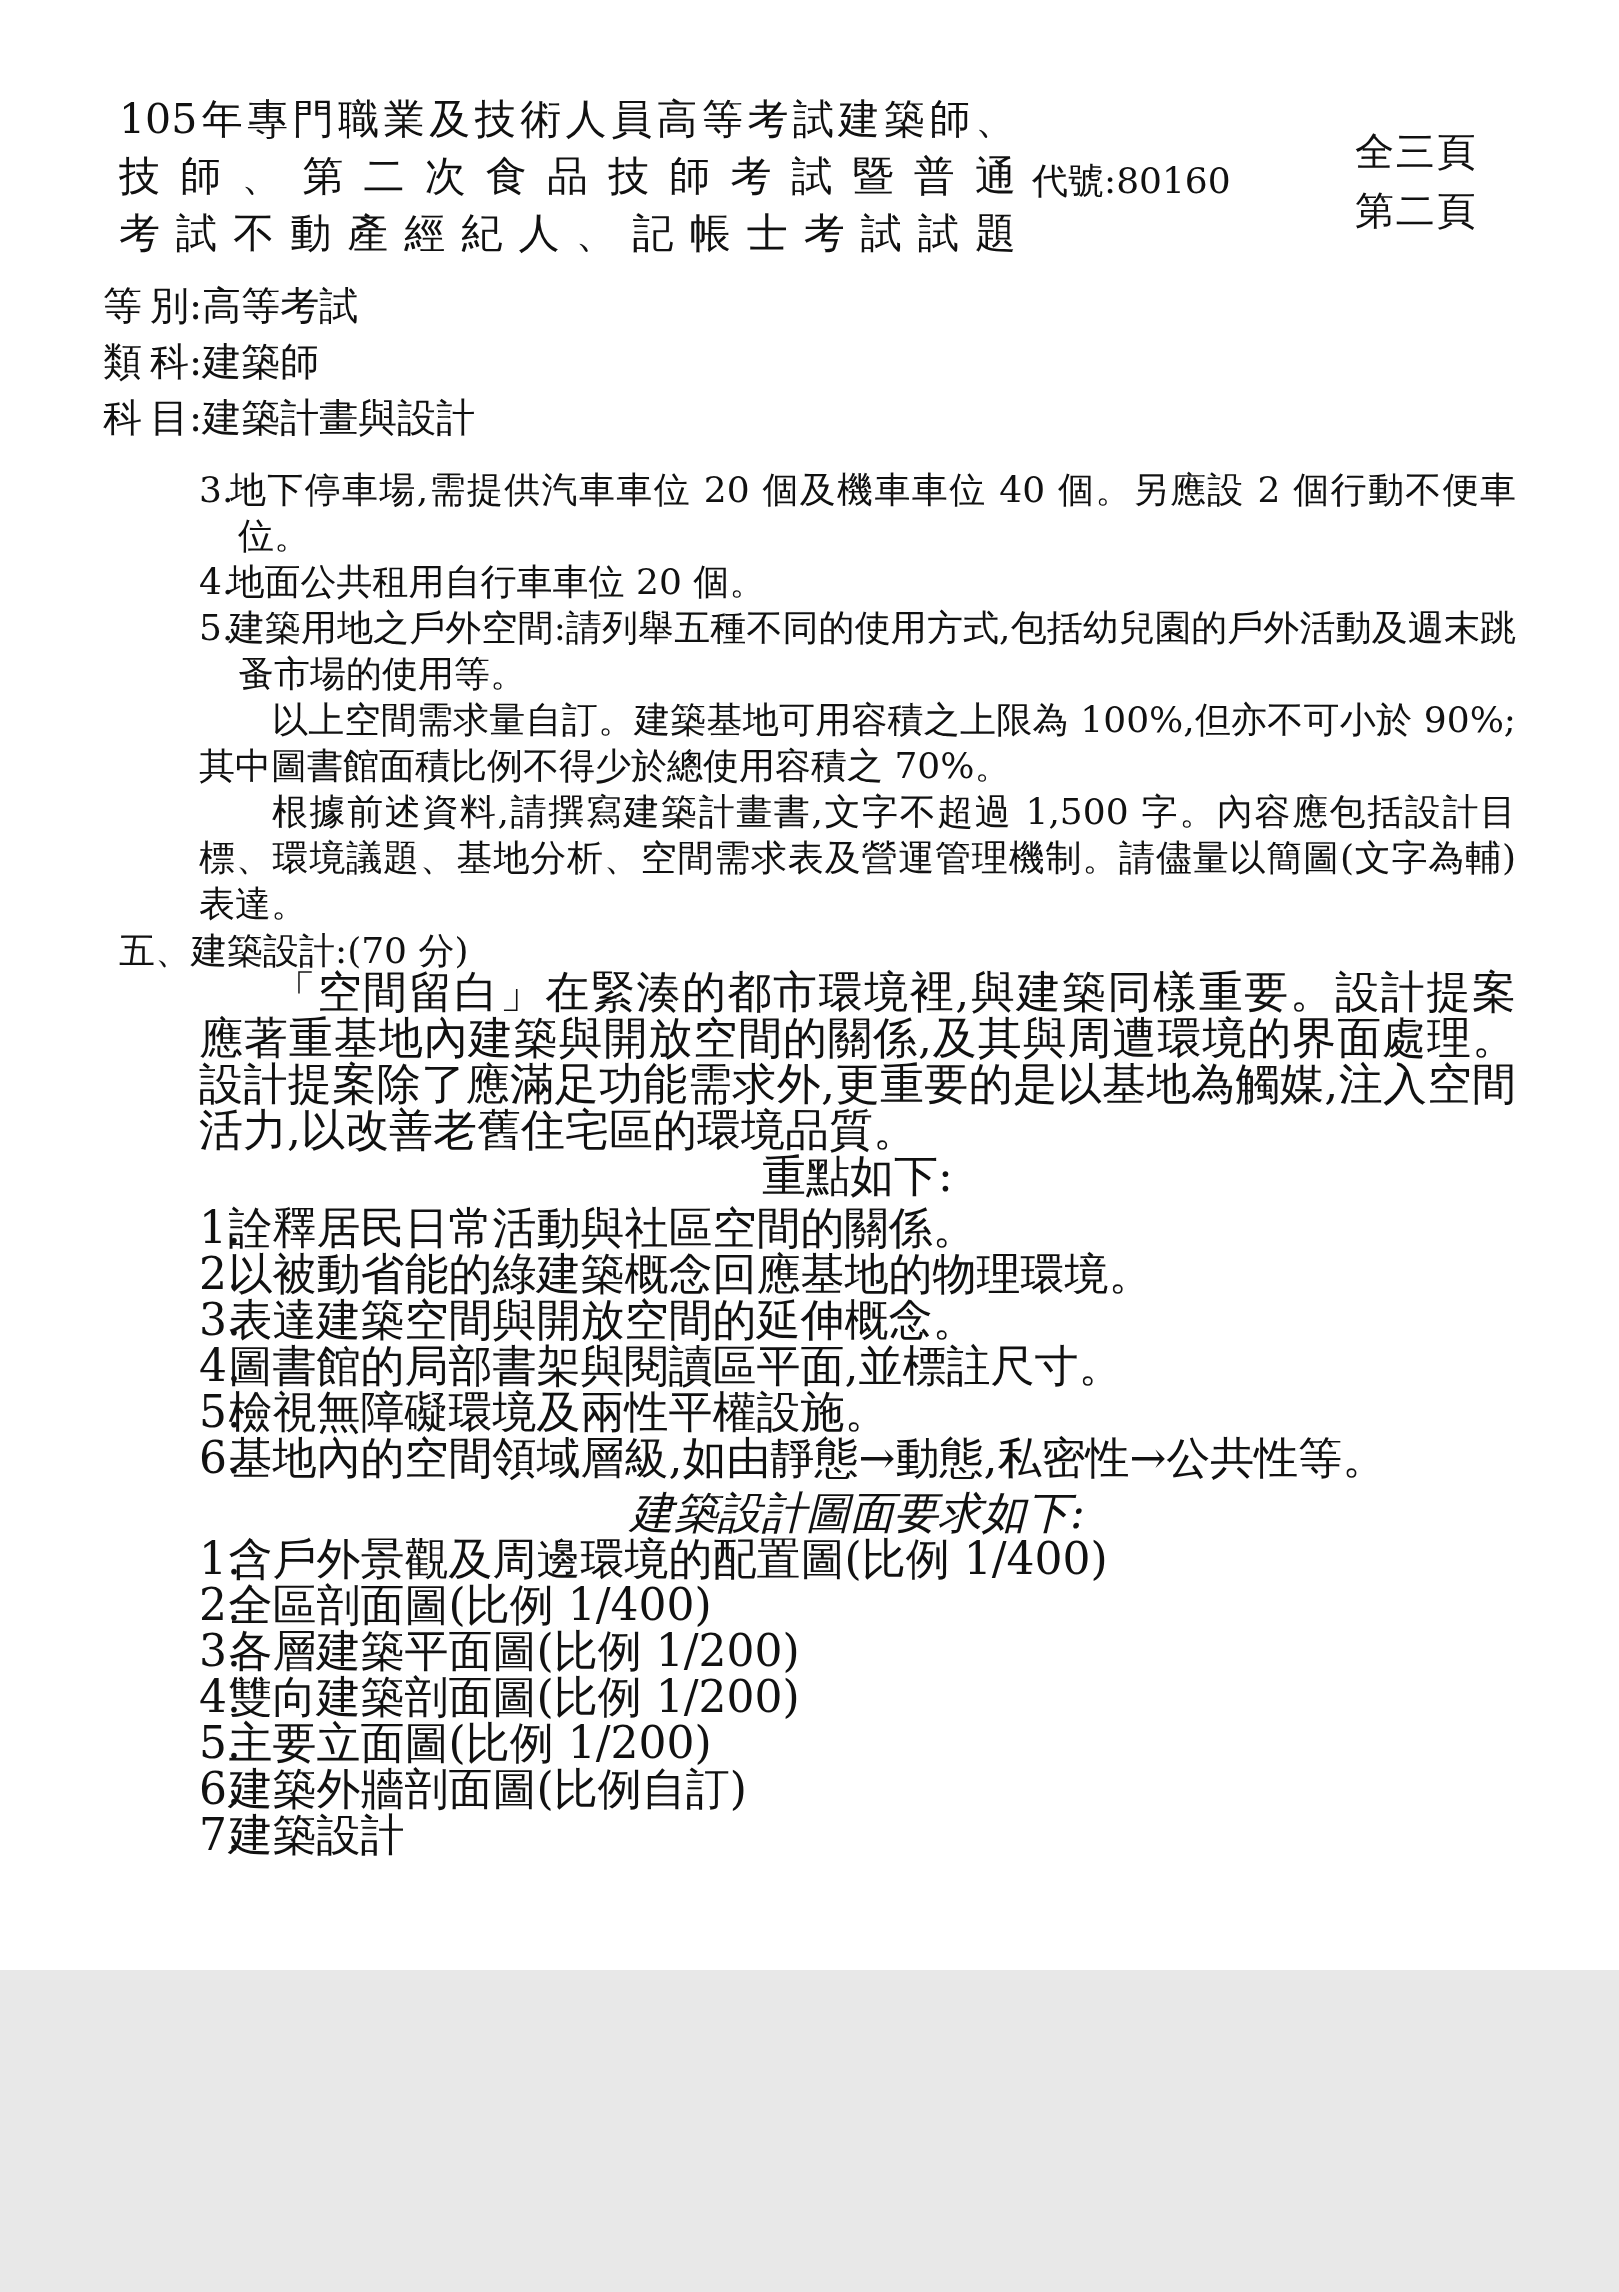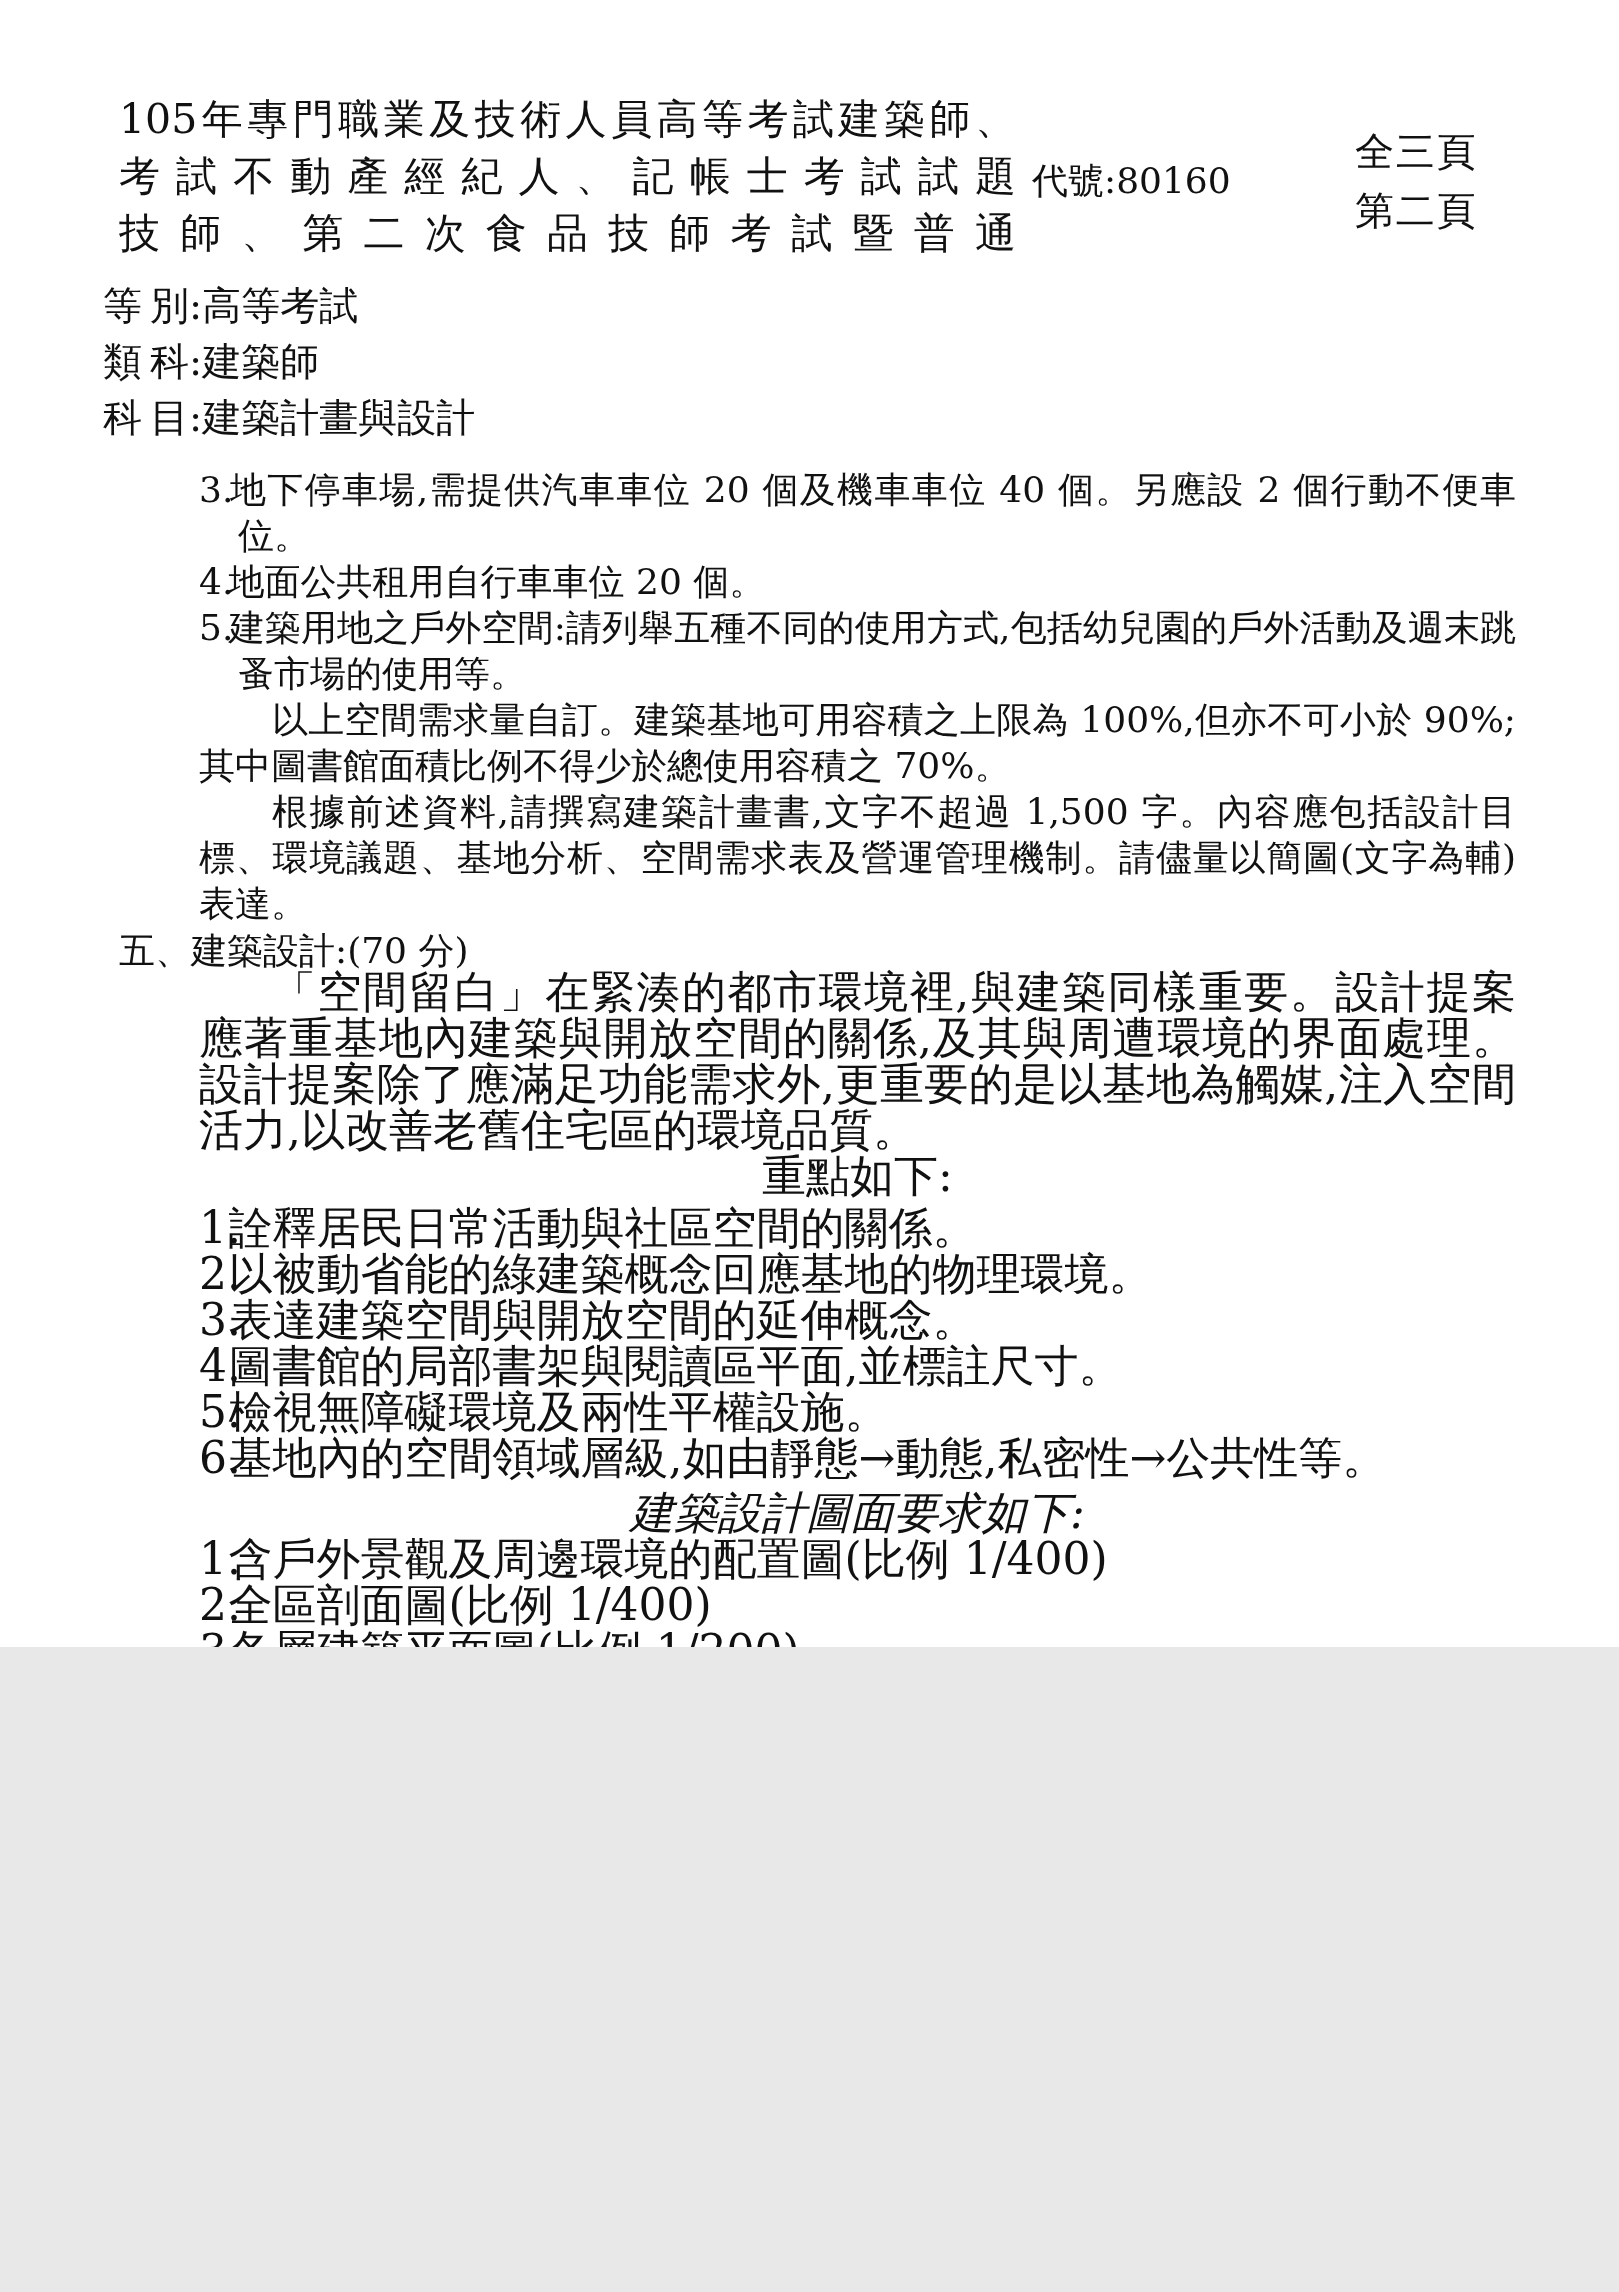--- a/index.html
+++ b/index.html
@@ -1,18 +1,18 @@
 <!DOCTYPE html>
 <html style="font-size:14.3px"><head>
 <meta charset="utf-8">
 <style>
   html,body{margin:0;padding:0;background:#e8e8e8;}
   .page{
     position:relative;
-    width:1619px;height:1647px;
+    width:1619px;height:1970px;
     margin:0 auto;
     background:#ffffff;
     color:#111;
     font-family:"DejaVu Serif","Liberation Serif",serif;
     overflow:hidden;
   }
   
   .title-block{
     position:absolute;left:119px;top:91px;width:897px;
     font-size:41px;line-height:57px;
@@ -72,22 +72,22 @@
     font-size:34px;letter-spacing:3.6px;white-space:nowrap;
   }
 </style>
 </head>
 <body>
 
 <div class="page">
 
   <div class="title-block">
     <div class="title-line">105年專門職業及技術人員高等考試建築師、</div>
+    <div class="title-line">技師、第二次食品技師考試暨普通</div>
     <div class="title-line">考試不動產經紀人、記帳士考試試題</div>
-    <div class="title-line">技師、第二次食品技師考試暨普通</div>
   </div>
 
   <div class="code">代號:80160</div>
 
   <div class="pageinfo">
     <div>全三頁</div>
     <div>第二頁</div>
   </div>
 
   <div class="meta">

